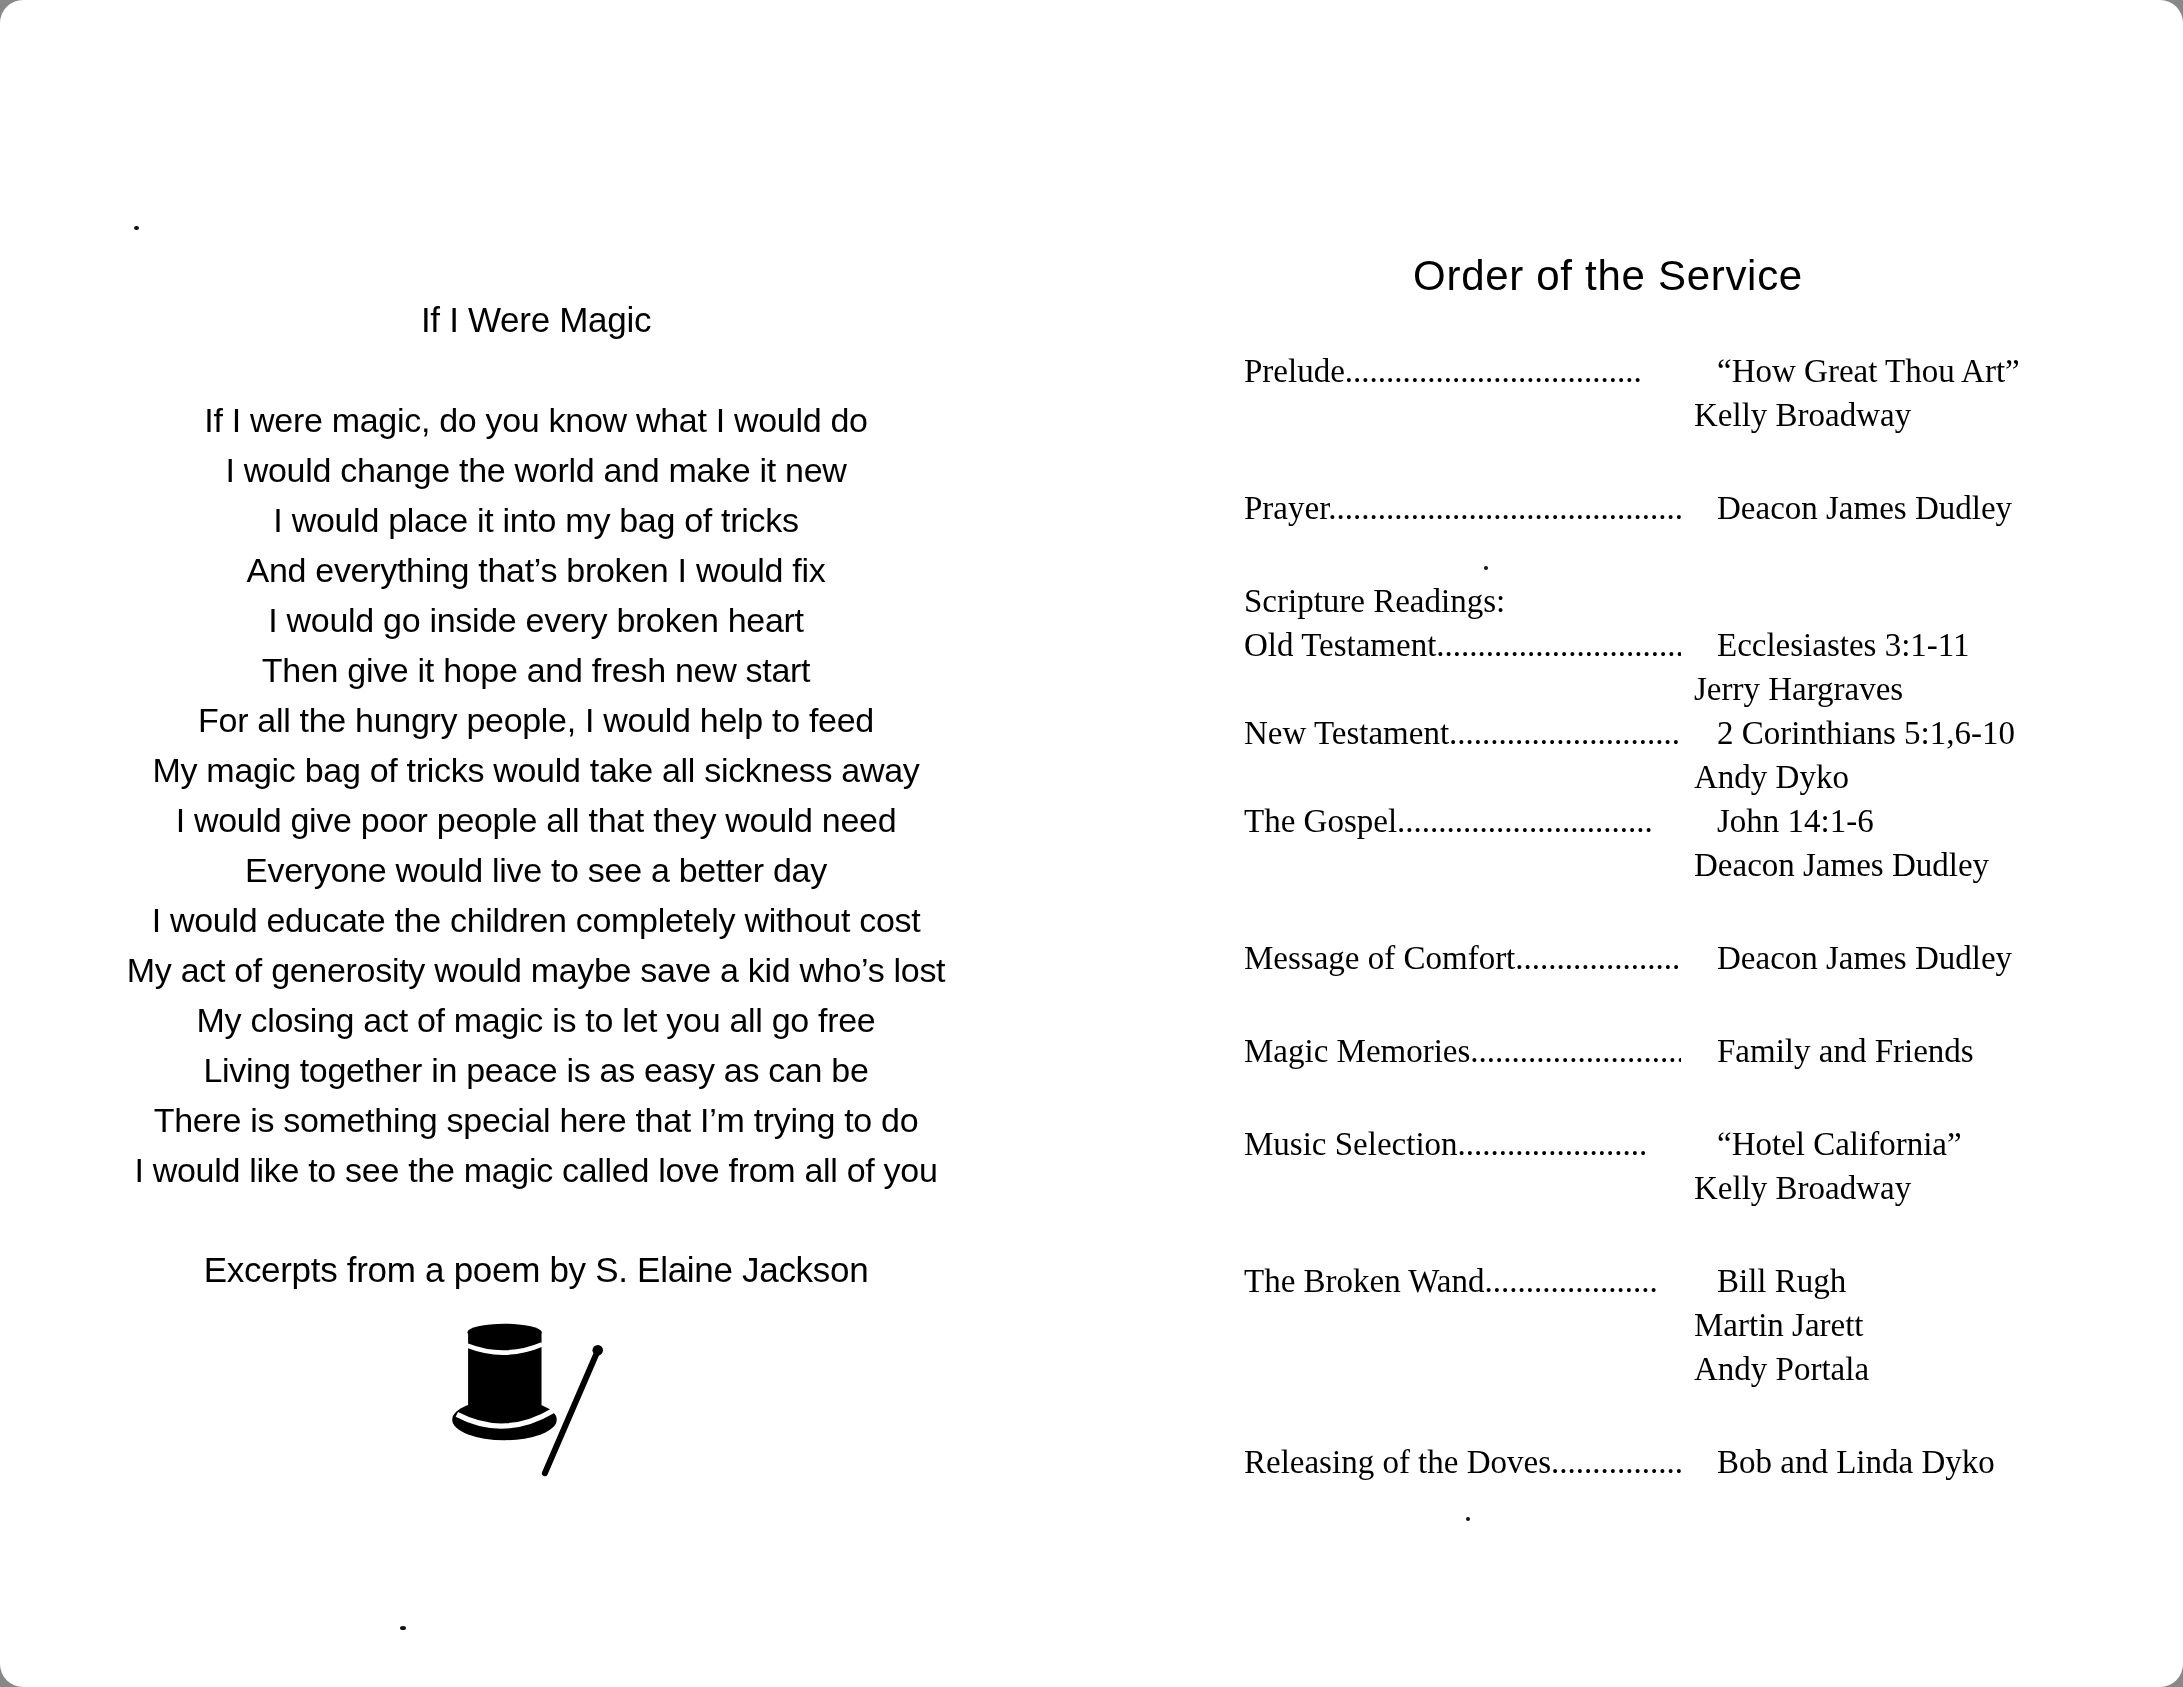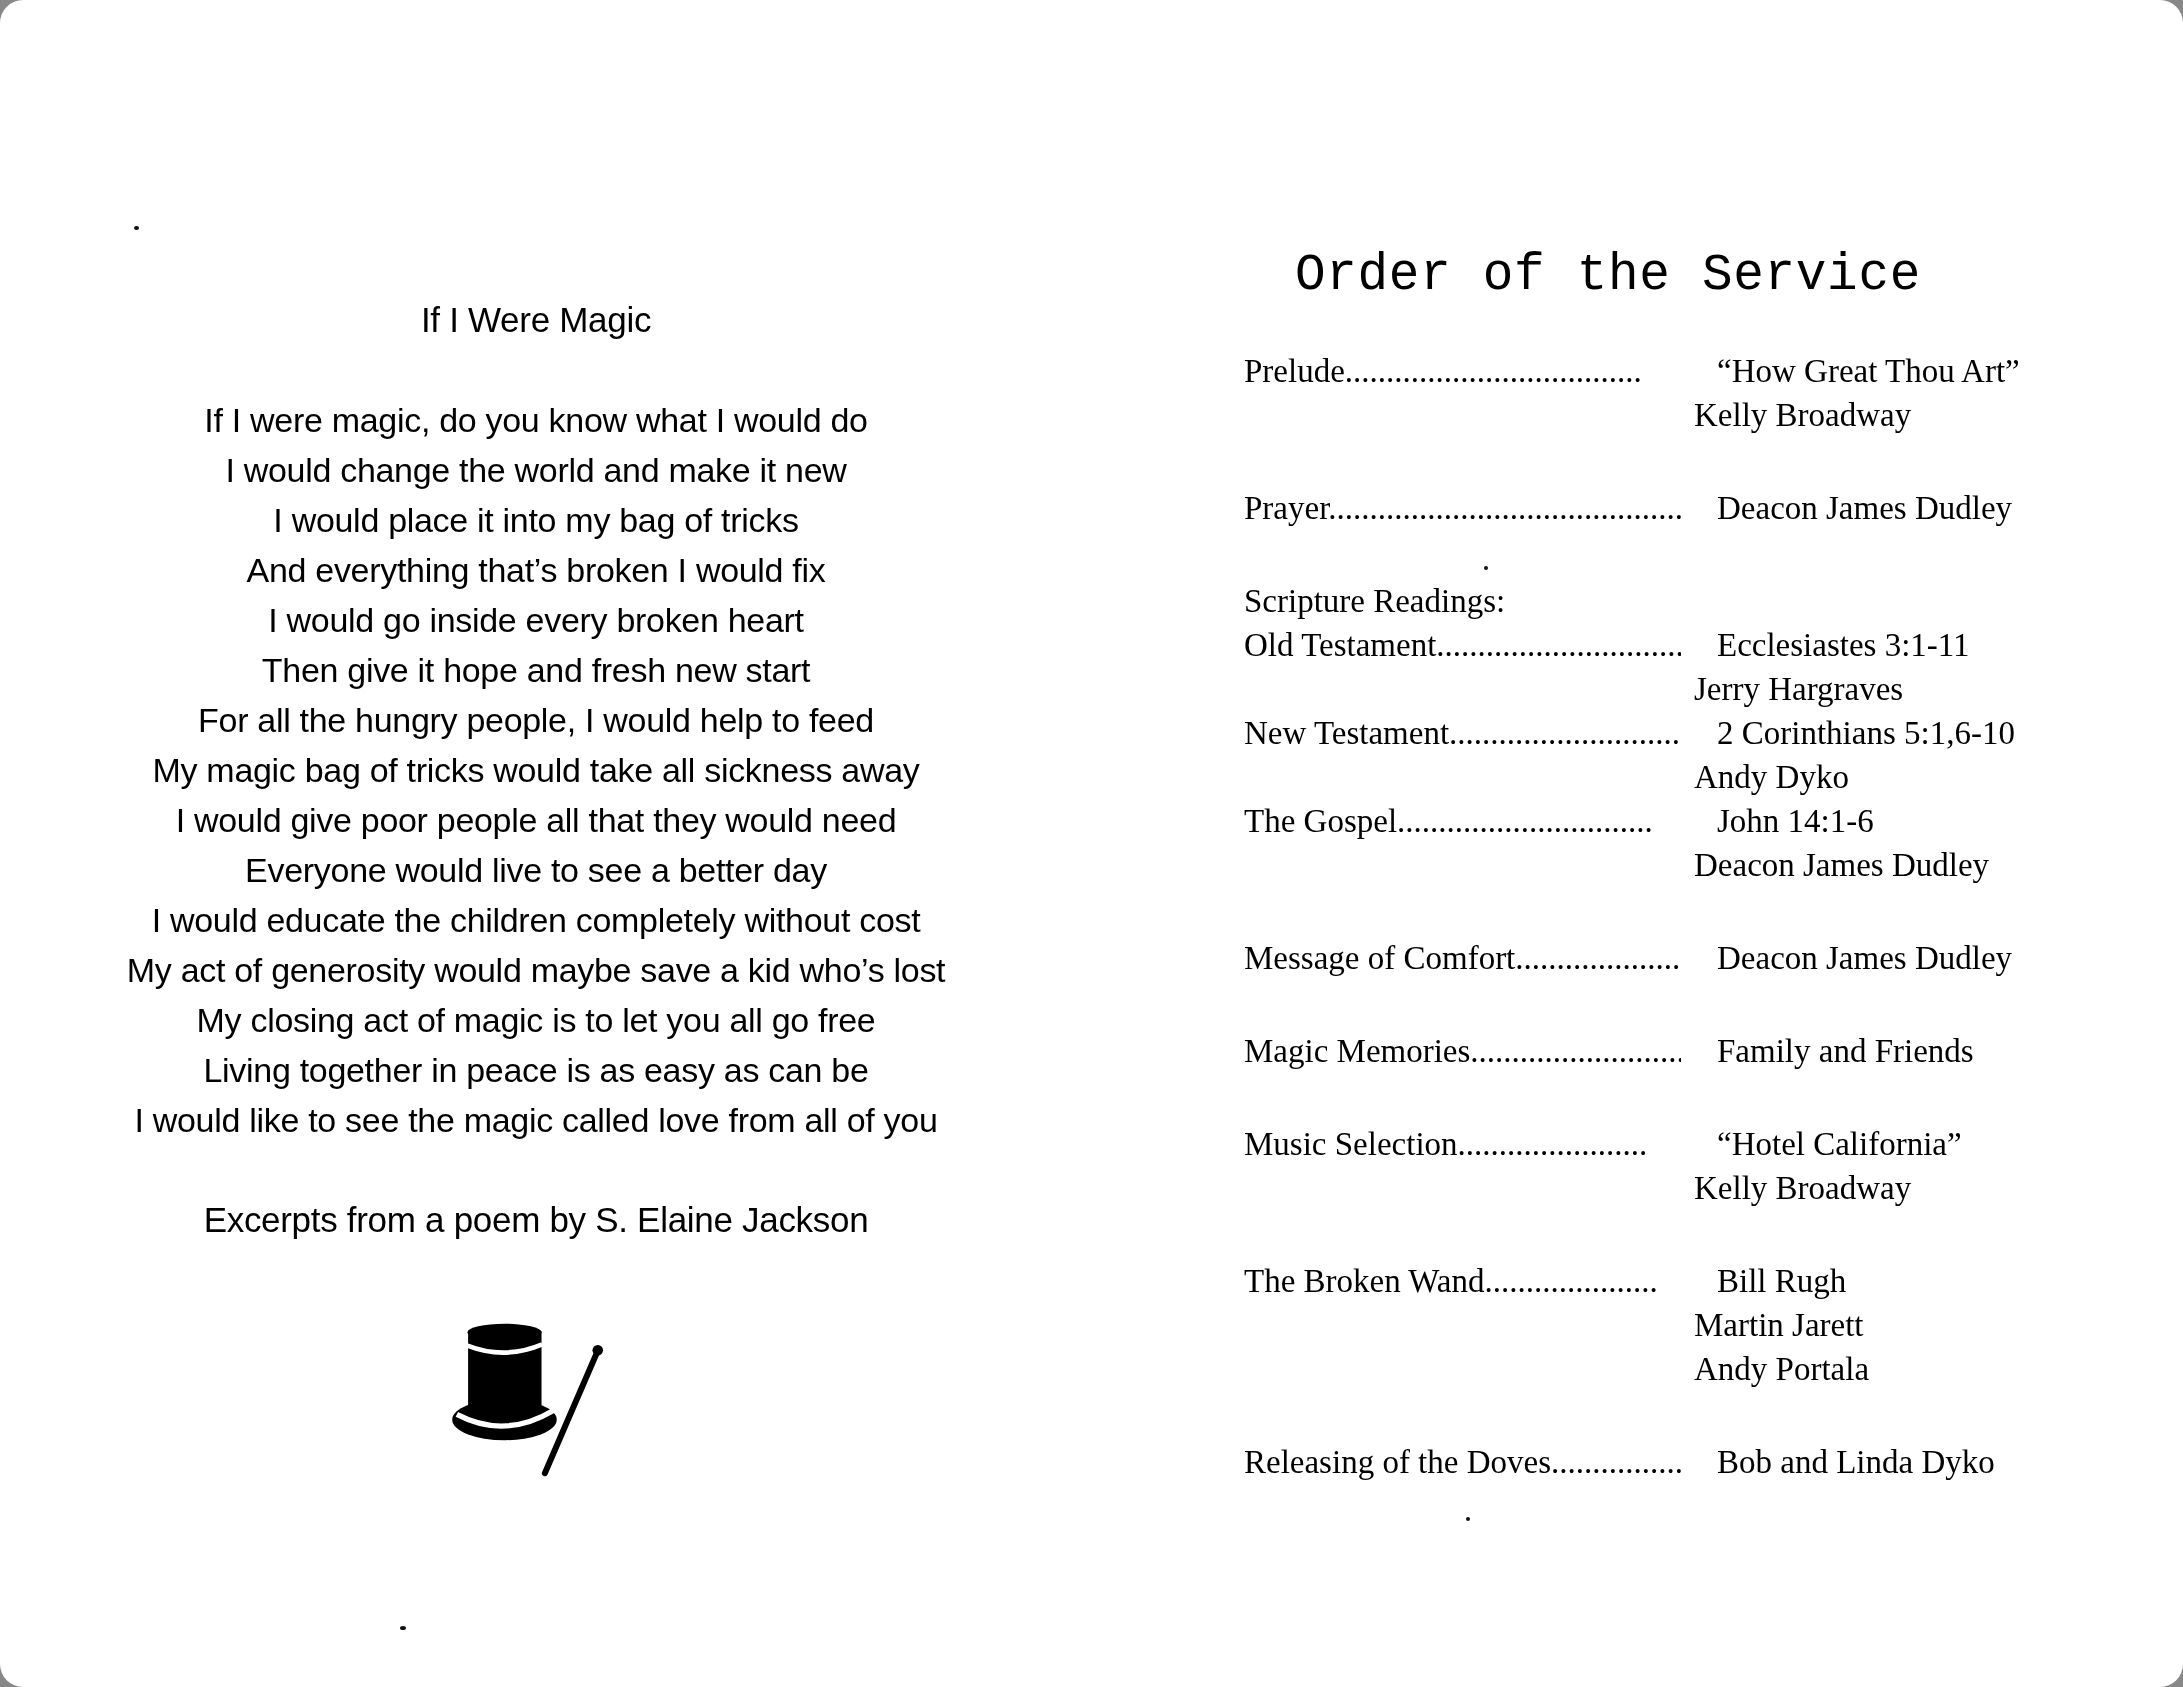--- a/index.html
+++ b/index.html
@@ -26,22 +26,22 @@
   .blank{height:50px;}
   .attribution{font-size:35px;}
 
   
   .hat-wrap{position:absolute;left:437px;top:1323px;width:172px;height:159px;}
 
   
   .right-title{
     position:absolute;left:1092px;top:243px;width:1032px;
     text-align:center;
-    font-family:Liberation Mono, monospace;
-    font-size:51px;line-height:66px;
+    font-family:Liberation Sans, sans-serif;
+    font-size:42px;line-height:66px;
     letter-spacing:0.7px;
     white-space:nowrap;
   }
   .program{
     position:absolute;left:1244px;top:349px;width:939px;
     font-family:"Liberation Serif", serif;
     font-size:33px;line-height:44px;
     white-space:nowrap;
   }
   .prow{display:flex;}
@@ -79,20 +79,21 @@
     <div class="poem-line">I would go inside every broken heart</div>
     <div class="poem-line">Then give it hope and fresh new start</div>
     <div class="poem-line">For all the hungry people, I would help to feed</div>
     <div class="poem-line">My magic bag of tricks would take all sickness away</div>
     <div class="poem-line">I would give poor people all that they would need</div>
     <div class="poem-line">Everyone would live to see a better day</div>
     <div class="poem-line">I would educate the children completely without cost</div>
     <div class="poem-line">My act of generosity would maybe save a kid who’s lost</div>
     <div class="poem-line">My closing act of magic is to let you all go free</div>
     <div class="poem-line">Living together in peace is as easy as can be</div>
+    <div class="poem-line">There is something special here that I’m trying to do</div>
     <div class="poem-line">I would like to see the magic called love from all of you</div>
     <div class="blank"></div>
     <div class="attribution">Excerpts from a poem by S. Elaine Jackson</div>
   </section>
 
   <div class="hat-wrap">
     <svg width="172" height="159" viewBox="0 0 260 240" xmlns="http://www.w3.org/2000/svg">
 
       <ellipse cx="102" cy="146" rx="79" ry="31" fill="#000"></ellipse>
 

